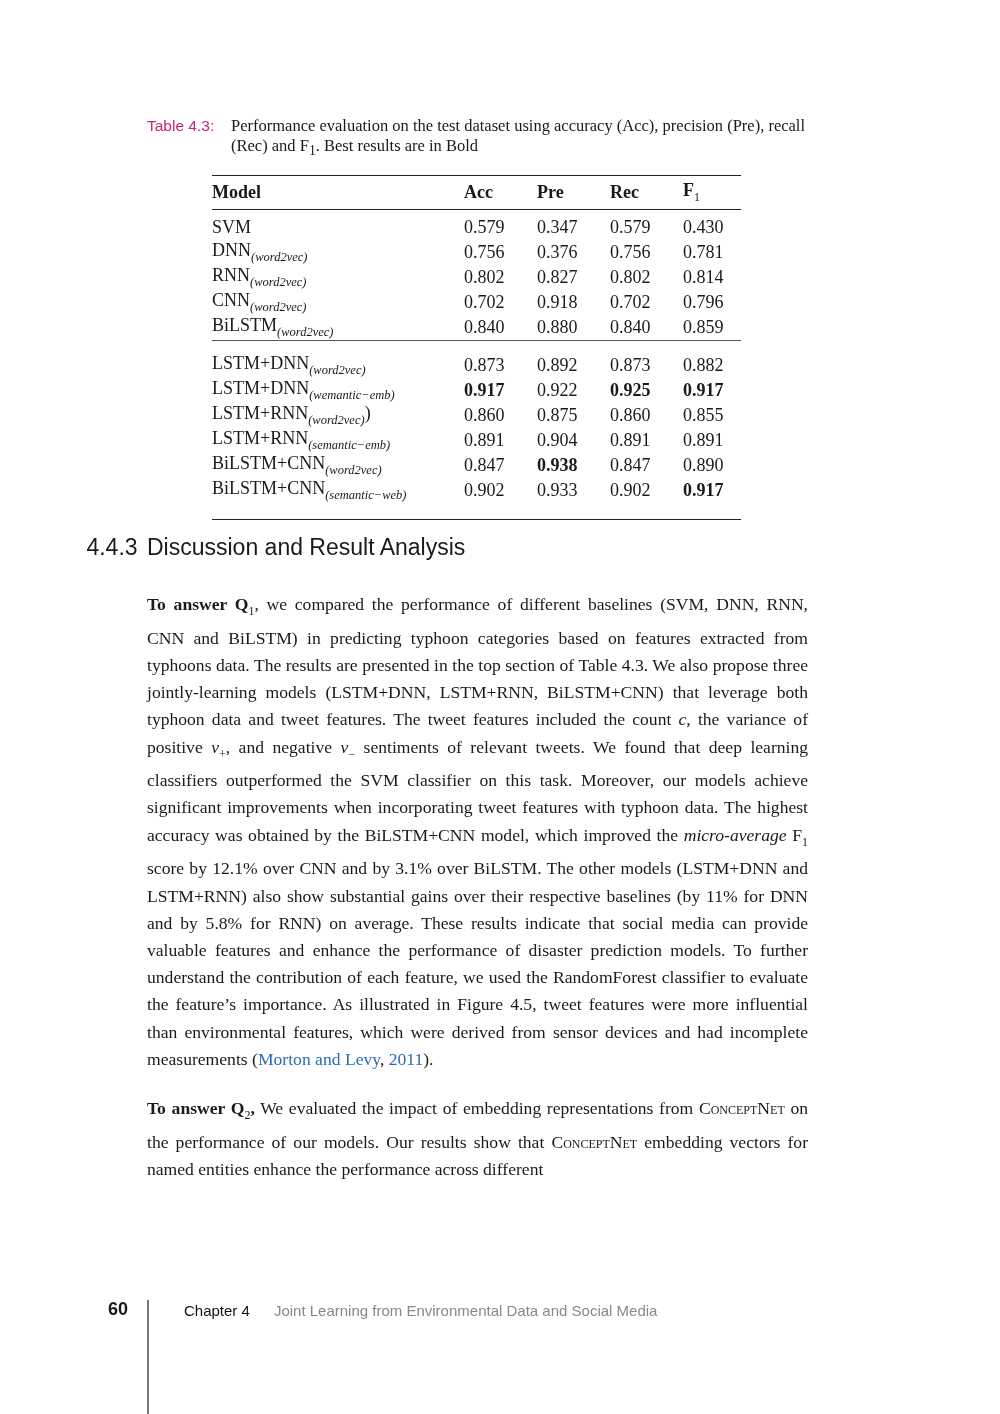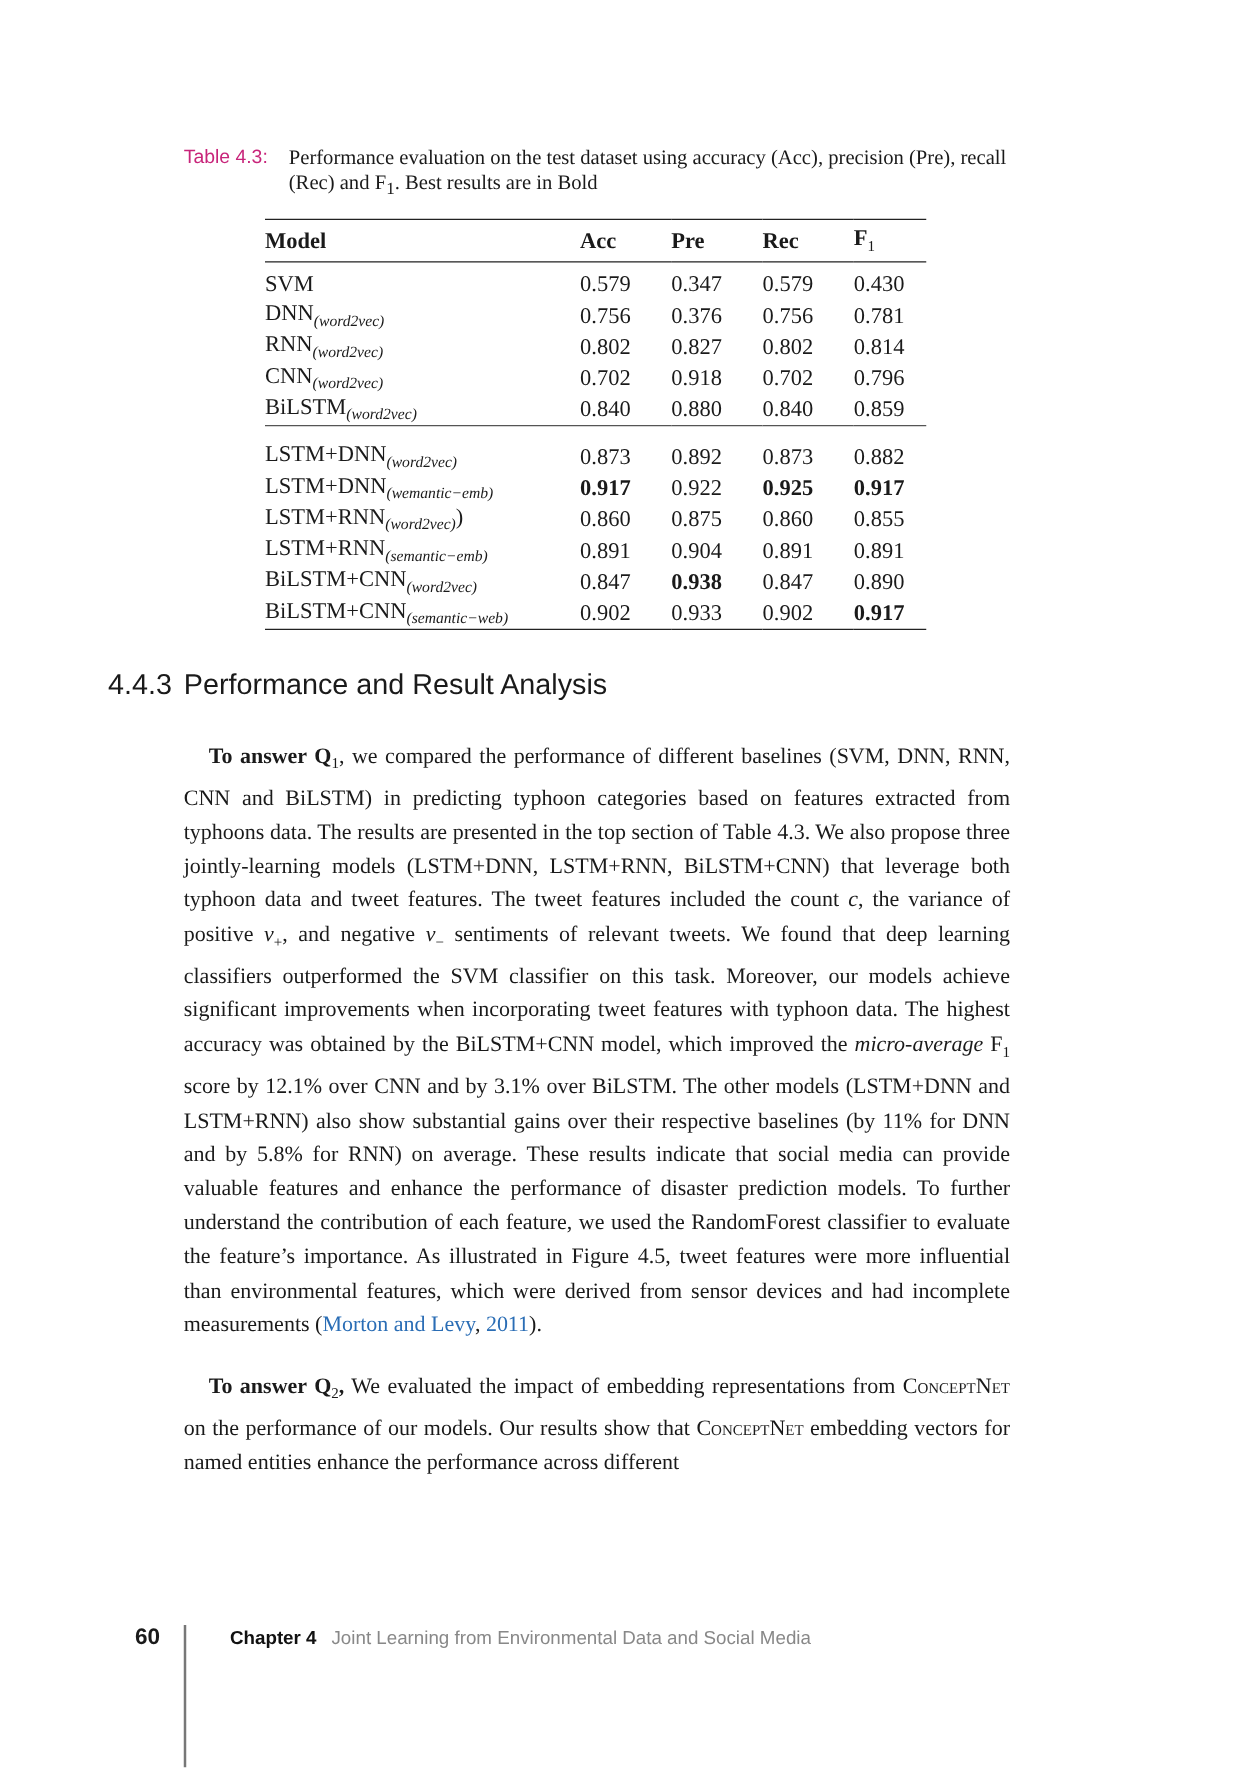--- a/index.html
+++ b/index.html
@@ -10,42 +10,42 @@
   .caption .label { position:absolute; left:0; top:0; color:#c8247a; font-family:"Liberation Sans", sans-serif; font-size:15.5px; }
   .caption .text { margin-left:84px; display:block; }
 
   table.results { position:absolute; left:212px; top:175px; width:529px; border-collapse:collapse; font-size:18px; }
   table.results th, table.results td { text-align:left; padding:0; height:25px; vertical-align:middle; }
   table.results thead tr { border-top:1.5px solid #222; border-bottom:1px solid #222; }
   table.results thead th { height:33px; font-weight:bold; }
   table.results tbody.top tr:first-child td { padding-top:5px; }
   table.results tbody.bottom { border-top:1px solid #555; border-bottom:1.5px solid #222; }
   table.results tbody.bottom tr:first-child td { padding-top:12px; }
-  table.results tbody.bottom tr:last-child td { padding-bottom:0; }
+  table.results tbody.bottom tr:last-child td { padding-bottom:16px; }
   .col-model { width:252px; }
   .col-num { width:73px; }
   sub.ital { font-style:italic; font-size:12.5px; }
   .b { font-weight:bold; }
 
   h3.section { position:absolute; left:77px; top:534px; margin:0; font-family:"Liberation Sans", sans-serif;
                font-weight:normal; font-size:23px; }
   h3.section .num { display:inline-block; width:70px;text-align:center; }
 
   .para { position:absolute; left:147px; width:661px; font-size:17.6px; line-height:27.2px; text-align:justify; margin:0; }
   .p1 { top:591px; }
   .p2 { top:1095px; }
-  .para .lead { font-weight:bold;margin-left:20px; }
+  .para .lead { font-weight:bold; }
   .cite { color:#2a6db5; }
   .sc { font-variant:small-caps; }
   .math { font-style:italic; }
 
   .footer-num { position:absolute; left:108px; top:1299px; font-family:"Liberation Sans", sans-serif; font-weight:bold; font-size:18px; }
   .footer-rule { position:absolute; left:147px; top:1300px; width:1.5px; height:114px; background:#777; }
   .footer-chapter { position:absolute; left:184px; top:1302px; font-family:"Liberation Sans", sans-serif; font-size:15px; }
-  .footer-chapter .ch { font-weight:bold; color:#111; margin-right:12px; }
+  .footer-chapter .ch { font-weight:normal; color:#111; margin-right:24px; }
   .footer-chapter .title { color:#888; }
 </style>
 </head>
 <body>
 
 <div class="caption">
   <span class="label">Table 4.3:</span>
   <span class="text"><span>Performance evaluation on the test dataset using accuracy (Acc), precision (Pre), recall (Rec) and F</span><sub>1</sub><span>. Best results are in Bold</span></span>
 </div>
 
@@ -136,21 +136,21 @@
         <td><span>BiLSTM+CNN</span><sub class="ital">(semantic−web)</sub></td>
         <td>0.902</td>
         <td>0.933</td>
         <td>0.902</td>
         <td class="b">0.917</td>
       </tr>
   </tbody>
 </table>
 
 <h3 class="section">
-  <span class="num">4.4.3</span><span>Performance and Result Analysis</span>
+  <span class="num">4.4.3</span><span>Discussion and Result Analysis</span>
 </h3>
 
 <p class="para p1"><span class="lead"><span>To answer Q</span><sub style="font-weight:normal;font-size:12px">1</sub></span><span>, we compared the performance of different baselines (SVM, DNN, RNN, CNN and BiLSTM) in predicting typhoon categories based on features extracted from typhoons data. The results are presented in the top section of Table 4.3. We also propose three jointly-learning models (LSTM+DNN, LSTM+RNN, BiLSTM+CNN) that leverage both typhoon data and tweet features. The tweet features included the count </span><span class="math">c</span><span>, the variance of positive </span><span class="math">v</span><sub style="font-size:12px">+</sub><span>, and negative </span><span class="math">v</span><sub style="font-size:12px">−</sub><span> sentiments of relevant tweets. We found that deep learning classifiers outperformed the SVM classifier on this task. Moreover, our models achieve significant improvements when incorporating tweet features with typhoon data.  The highest accuracy was obtained by the BiLSTM+CNN model, which improved the </span><em>micro-average</em><span> F</span><sub style="font-size:12px">1</sub><span> score by 12.1% over CNN and by 3.1% over BiLSTM. The other models (LSTM+DNN and LSTM+RNN) also show substantial gains over their respective baselines (by 11% for DNN and by 5.8% for RNN) on average. These results indicate that social media can provide valuable features and enhance the performance of disaster prediction models. To further understand the contribution of each feature, we used the RandomForest classifier to evaluate the feature’s importance.  As illustrated in Figure 4.5, tweet features were more influential than environmental features, which were derived from sensor devices and had incomplete measurements (</span><a class="cite">Morton and Levy</a><span>, </span><a class="cite">2011</a><span>).</span></p>
 
 <p class="para p2"><span class="lead"><span>To answer Q</span><sub style="font-weight:normal;font-size:12px">2</sub><span>,</span></span><span> We evaluated the impact of embedding representations from </span><span class="sc">ConceptNet</span><span> on the performance of our models. Our results show that </span><span class="sc">ConceptNet</span><span> embedding vectors for named entities enhance the performance across different</span></p>
 
 <div class="footer-num">60</div>
 <div class="footer-rule"></div>
 <div class="footer-chapter">
   <span class="ch">Chapter 4</span><span class="title">Joint Learning from Environmental Data and Social Media</span>

